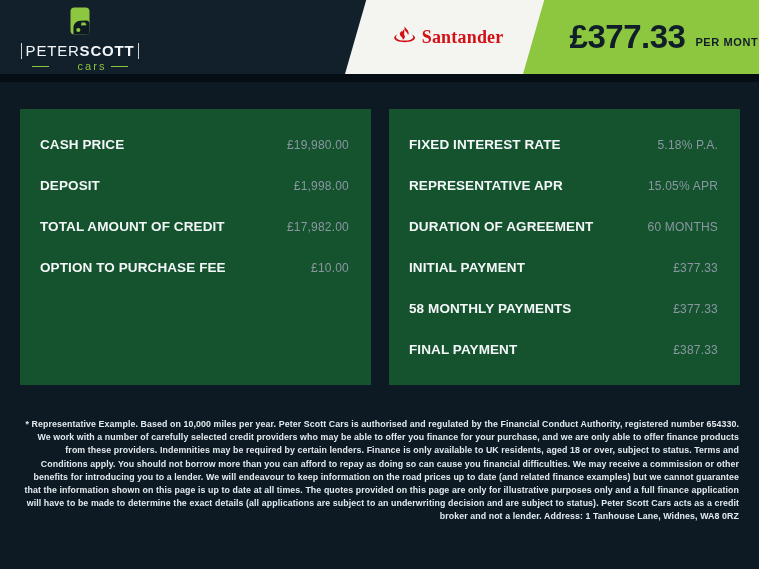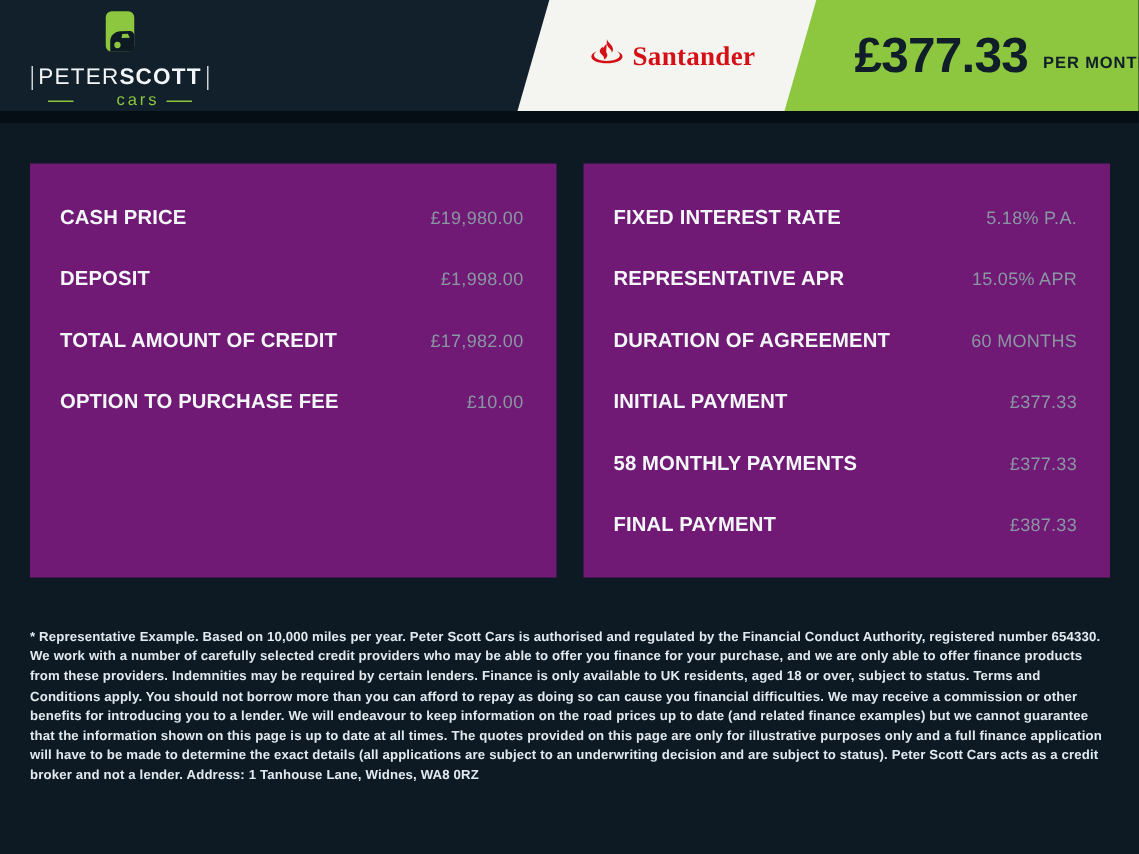--- a/index.html
+++ b/index.html
@@ -41,30 +41,30 @@
   
   .price-wrap{display:flex;align-items:center;}
   .price-main{color:#0f1e29;font-weight:700;font-size:33px;letter-spacing:-.5px;}
   .price-suffix{color:#0f1e29;font-weight:700;font-size:11px;letter-spacing:.6px;margin-left:10px;margin-top:10px;}
 
   
   .heading{margin:15px 20px 0 20px;color:#f2f5f7;font-size:16px;font-weight:700;letter-spacing:.4px;}
 
   
   .panels{display:flex;gap:18px;margin:27px 19px 0 20px;}
-  .panel{flex:1;background:#701a75;padding:15px 22px 15px 20px;}
+  .panel{flex:1;background:#14532d;padding:15px 22px 15px 20px;}
   .frow{height:41px;display:flex;justify-content:space-between;align-items:center;}
   .frow .flabel{color:#f4f7f9;font-size:13.5px;font-weight:700;letter-spacing:.1px;white-space:nowrap;}
   .frow .fvalue{color:#8a97a3;font-size:12px;font-weight:400;letter-spacing:.2px;white-space:nowrap;}
 
   
   .disclaimer{
     margin:33px 20px 0 20px;
     color:#e3eaef;font-size:8.8px;font-weight:700;line-height:13.2px;letter-spacing:.1px;
-    text-align:left;
+    text-align:right;
   }
 </style>
 </head>
 <body>
 
 <div class="page">
 
   <div class="header">
 
     <div class="logo">

